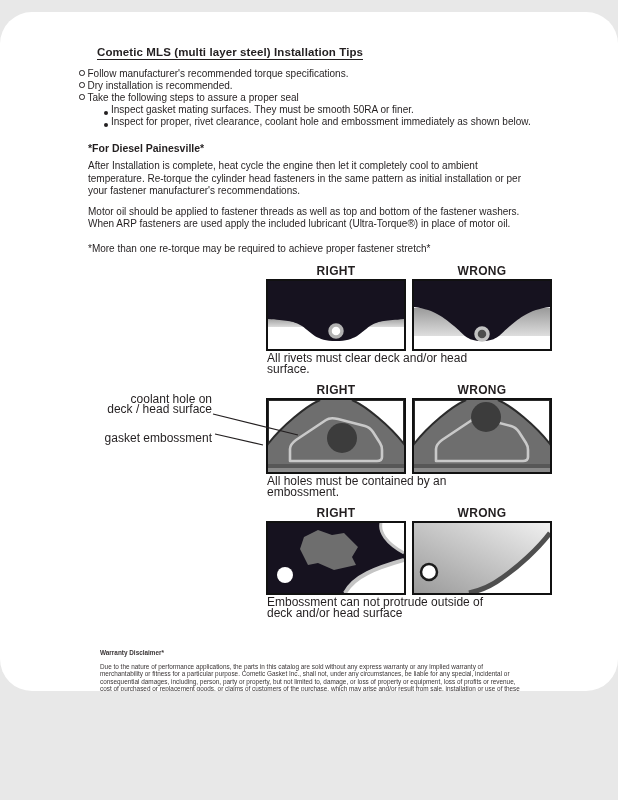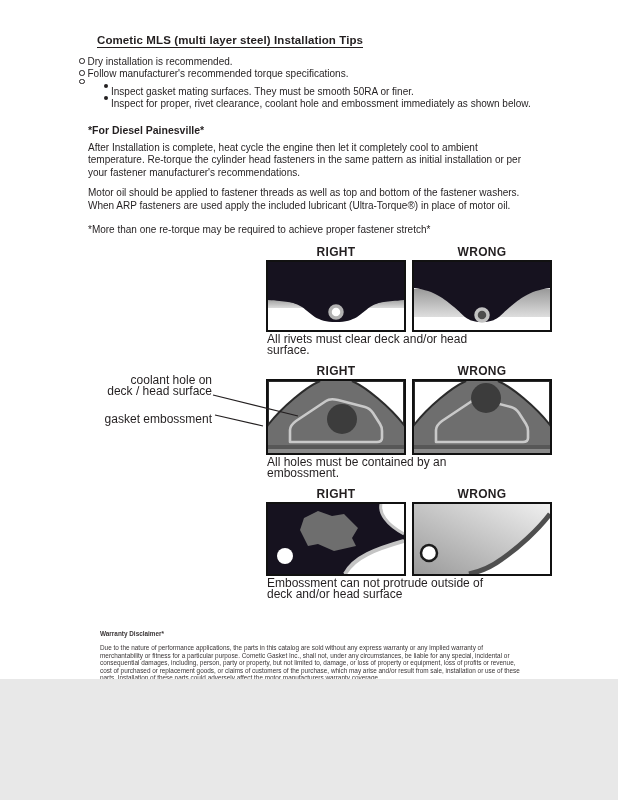--- a/index.html
+++ b/index.html
@@ -1,30 +1,30 @@
 <!DOCTYPE html>
 <html><head>
 <meta charset="utf-8">
 <style>
   html,body { margin:0; padding:0; background:#e8e8e8; }
   .page {
-    position:relative; width:618px; height:679px; margin:0 auto;
+    position:relative; width:618px; height:679px; margin:12px auto;
     background:#ffffff; overflow:hidden;
-    font-family:"Liberation Sans", sans-serif; color:#231f20;
+    font-family:"Liberation Sans", sans-serif; color:#231f20;border-radius:32px;
   }
   .content { padding-top:30px; }
 
   .title {
     margin-left:97px; display:inline-block;
     font-size:11.5px; font-weight:bold; letter-spacing:.1px;
     border-bottom:1.5px solid #231f20; padding-bottom:1px; margin-bottom:4px;
   }
   .bullets { margin-top:4px; font-size:10px; line-height:12px; }
   .b1 { margin-left:79px; display:flex; align-items:baseline; }
-  .b2 { margin-left:104px; display:flex; align-items:flex-start; }
+  .b2 { margin-left:104px; display:flex; align-items:flex-end; }
   .dot-o { width:3.5px; height:3.5px; border:1px solid #231f20; border-radius:50%;
            display:inline-block; margin-right:3px; flex:0 0 auto; position:relative; top:-1.5px;}
   .dot-f { width:4px; height:4px; background:#231f20; border-radius:50%;
            display:inline-block; margin-right:3px; flex:0 0 auto; position:relative; top:-1.5px;}
 
   .diesel-head { margin:14px 0 6px 88px; font-size:10.5px; font-weight:bold; }
   .para { margin:0 0 8px 88px; width:442px; font-size:10px; line-height:12.5px; }
   .note { margin:12px 0 10px 88px; font-size:10px; }
 
   
@@ -51,28 +51,29 @@
 <body>
 
 <div class="page">
   <div class="content">
 
     <div class="title">Cometic MLS (multi layer steel) Installation Tips</div>
 
     <div class="bullets">
       <div class="b1">
           <span class="dot-o"></span>
-          <span>Dry installation is recommended.</span>
+          <span>Follow manufacturer's recommended torque specifications.</span>
         </div>
       <div class="b1">
           <span class="dot-o"></span>
-          <span>Follow manufacturer's recommended torque specifications.</span>
+          <span>Dry installation is recommended.</span>
         </div>
       <div class="b1">
           <span class="dot-o"></span>
+          <span>Take the following steps to assure a proper seal</span>
         </div>
       <div class="b2">
           <span class="dot-f"></span>
           <span>Inspect gasket mating surfaces.  They must be smooth 50RA or finer.</span>
         </div>
       <div class="b2">
           <span class="dot-f"></span>
           <span>Inspect for proper, rivet clearance, coolant hole and embossment immediately as shown below.</span>
         </div>
     </div>

